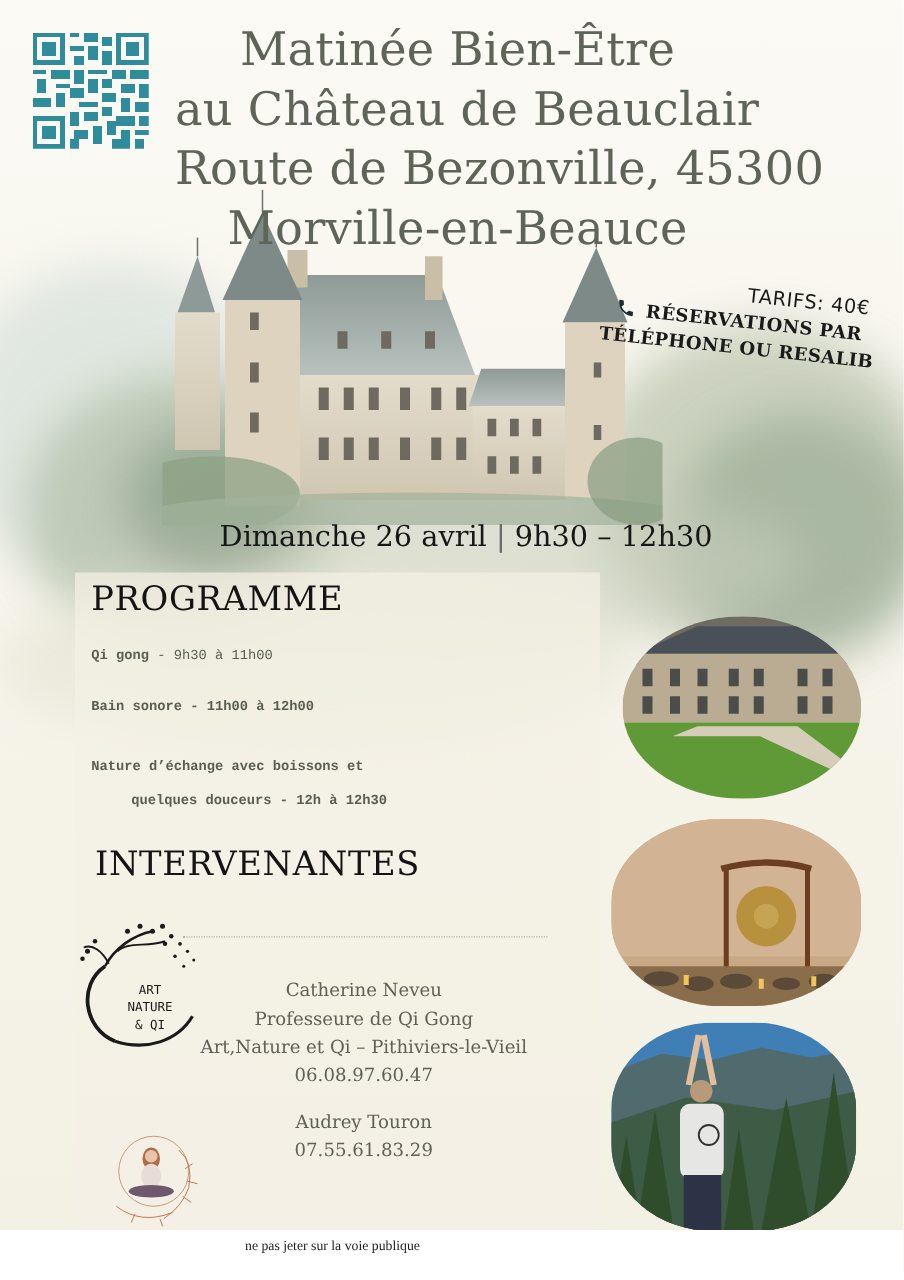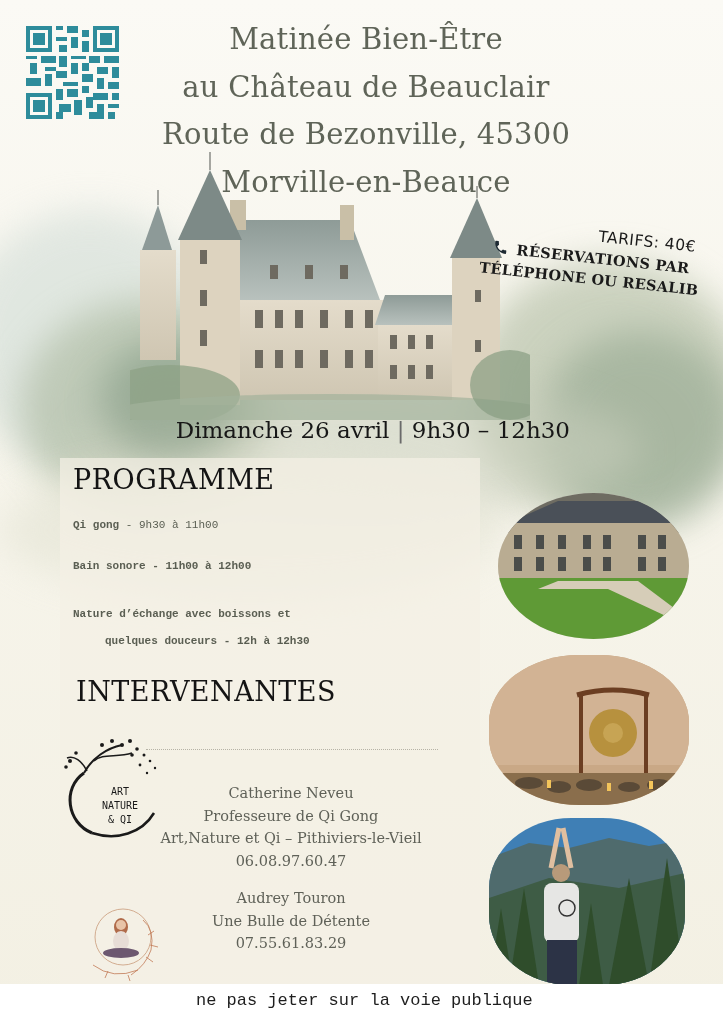--- a/index.html
+++ b/index.html
@@ -22,21 +22,21 @@
     .m6 { left: 0; top: 460px; width: 500px; height: 140px; background: #e6e6d7; opacity: .7; }
     .m7 { left: 100px; top: 340px; width: 140px; height: 120px; background: #6f8a72; opacity: .45; }
 
     
     .qr { position: absolute; left: 26px; top: 26px; width: 93px; height: 93px; }
 
     
     .title {
       position: absolute; left: 140px; top: 16px; width: 452px;
       text-align: center; color: #5f6458; font-family: "DejaVu Serif", serif;
-      font-size: 29px; line-height: 47.5px; letter-spacing: 0.2px; z-index: 3;
+      font-size: 37px; line-height: 47.5px; letter-spacing: 0.2px; z-index: 3;
     }
     .title div { white-space: nowrap; }
 
     
     .chateau { position: absolute; left: 130px; top: 150px; width: 400px; height: 270px; z-index: 2; }
 
     
     .tarifs { position: absolute; left: 470px; top: 214px; width: 250px; transform: rotate(6deg); transform-origin: 0 0; z-index: 4; color: #1a1a1a; }
     .tarifs .price { font-family: "DejaVu Sans", sans-serif; font-size: 15.5px; letter-spacing: 0.5px; text-align: right; padding-right: 22px; }
     .tarifs .resa { font-family: "DejaVu Serif", serif; font-weight: bold; font-size: 14.5px; line-height: 21px; text-align: center; letter-spacing: 0.3px; margin-top: 2px; }
@@ -79,22 +79,22 @@
     .photo { position: absolute; overflow: hidden; z-index: 4; }
     .photo1 { left: 498px; top: 493px; width: 191px; height: 146px; border-radius: 50%; }
     .photo2 { left: 489px; top: 655px; width: 200px; height: 150px; border-radius: 45%; }
     .photo3 { left: 489px; top: 818px; width: 196px; height: 167px; border-radius: 42%; }
 
     
     .footer {
       position: absolute; left: 0; top: 984px; width: 723px; height: 40px; background: #ffffff; z-index: 6;
     }
     .footer span {
-      position: absolute; left: 196px; top: 7px; font-family: Liberation Mono, monospace;
-      font-size: 17px; color: #1e1e1e; white-space: nowrap;
+      position: absolute; left: 196px; top: 7px; font-family: Liberation Serif, serif;
+      font-size: 11px; color: #1e1e1e; white-space: nowrap;
     }
   </style>
 </head>
 <body>
 
 <div class="poster">
 
   <div class="mist m1"></div>
   <div class="mist m2"></div>
   <div class="mist m3"></div>
@@ -311,21 +311,20 @@
     <ellipse cx="33" cy="48" rx="18" ry="5" fill="#6d5870"></ellipse>
     <g stroke="#c27a55" stroke-width="0.8" fill="none">
       <path d="M55 15 q 12 10 8 30 q -5 15 -20 25"></path>
       <path d="M5 60 q 20 15 45 5"></path>
       <path d="M60 30 l6 -4 M62 40 l8 2 M58 52 l7 5 M20 66 l-3 7 M40 70 l2 6"></path>
     </g>
   </svg>
 
   <div class="person" style="top:887px; left:146px;">
     <div>Audrey Touron</div>
-    <div>Une Bulle de Détente</div>
     <div>07.55.61.83.29</div>
   </div>
 
   <div class="photo photo1">
     <svg width="191" height="146" viewBox="0 0 191 146">
       <rect width="191" height="146" fill="#d8d6cc"></rect>
       <rect x="0" y="0" width="191" height="40" fill="#6e6c62"></rect>
       <polygon points="10,30 60,8 150,8 185,30" fill="#4a5058"></polygon>
       <rect x="0" y="30" width="191" height="55" fill="#b9ac92"></rect>
       <g fill="#4b4d4a">

